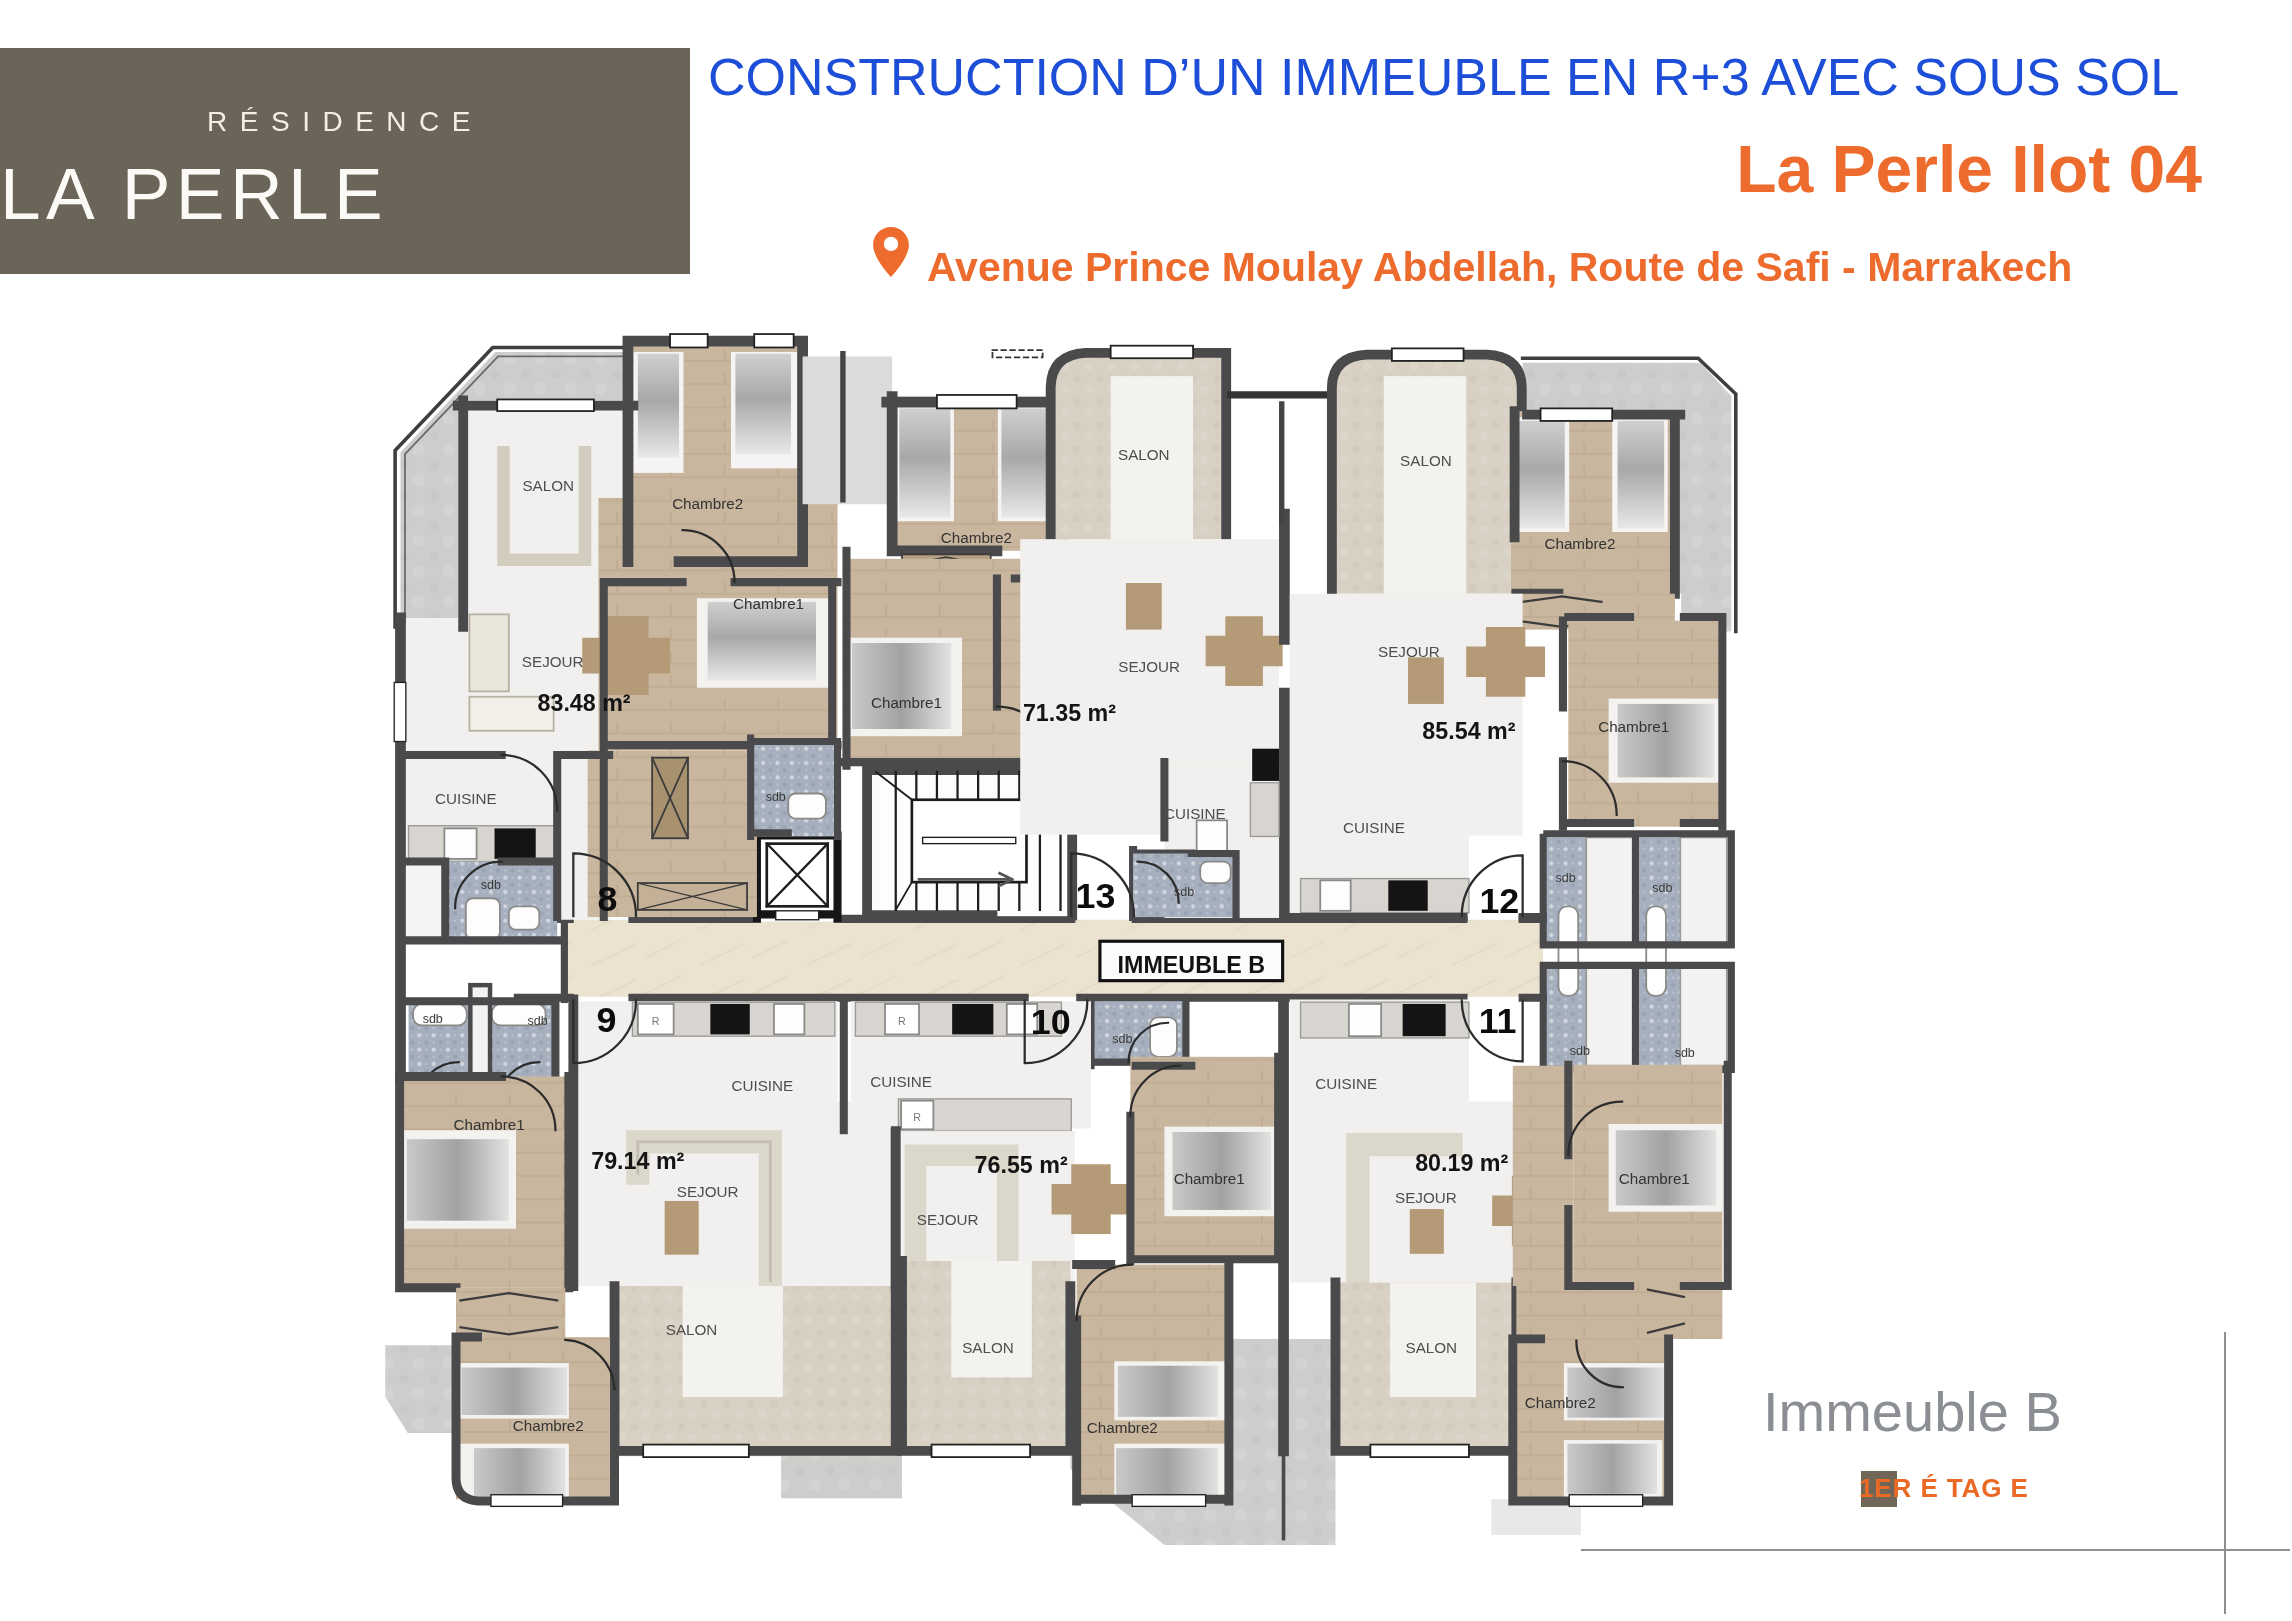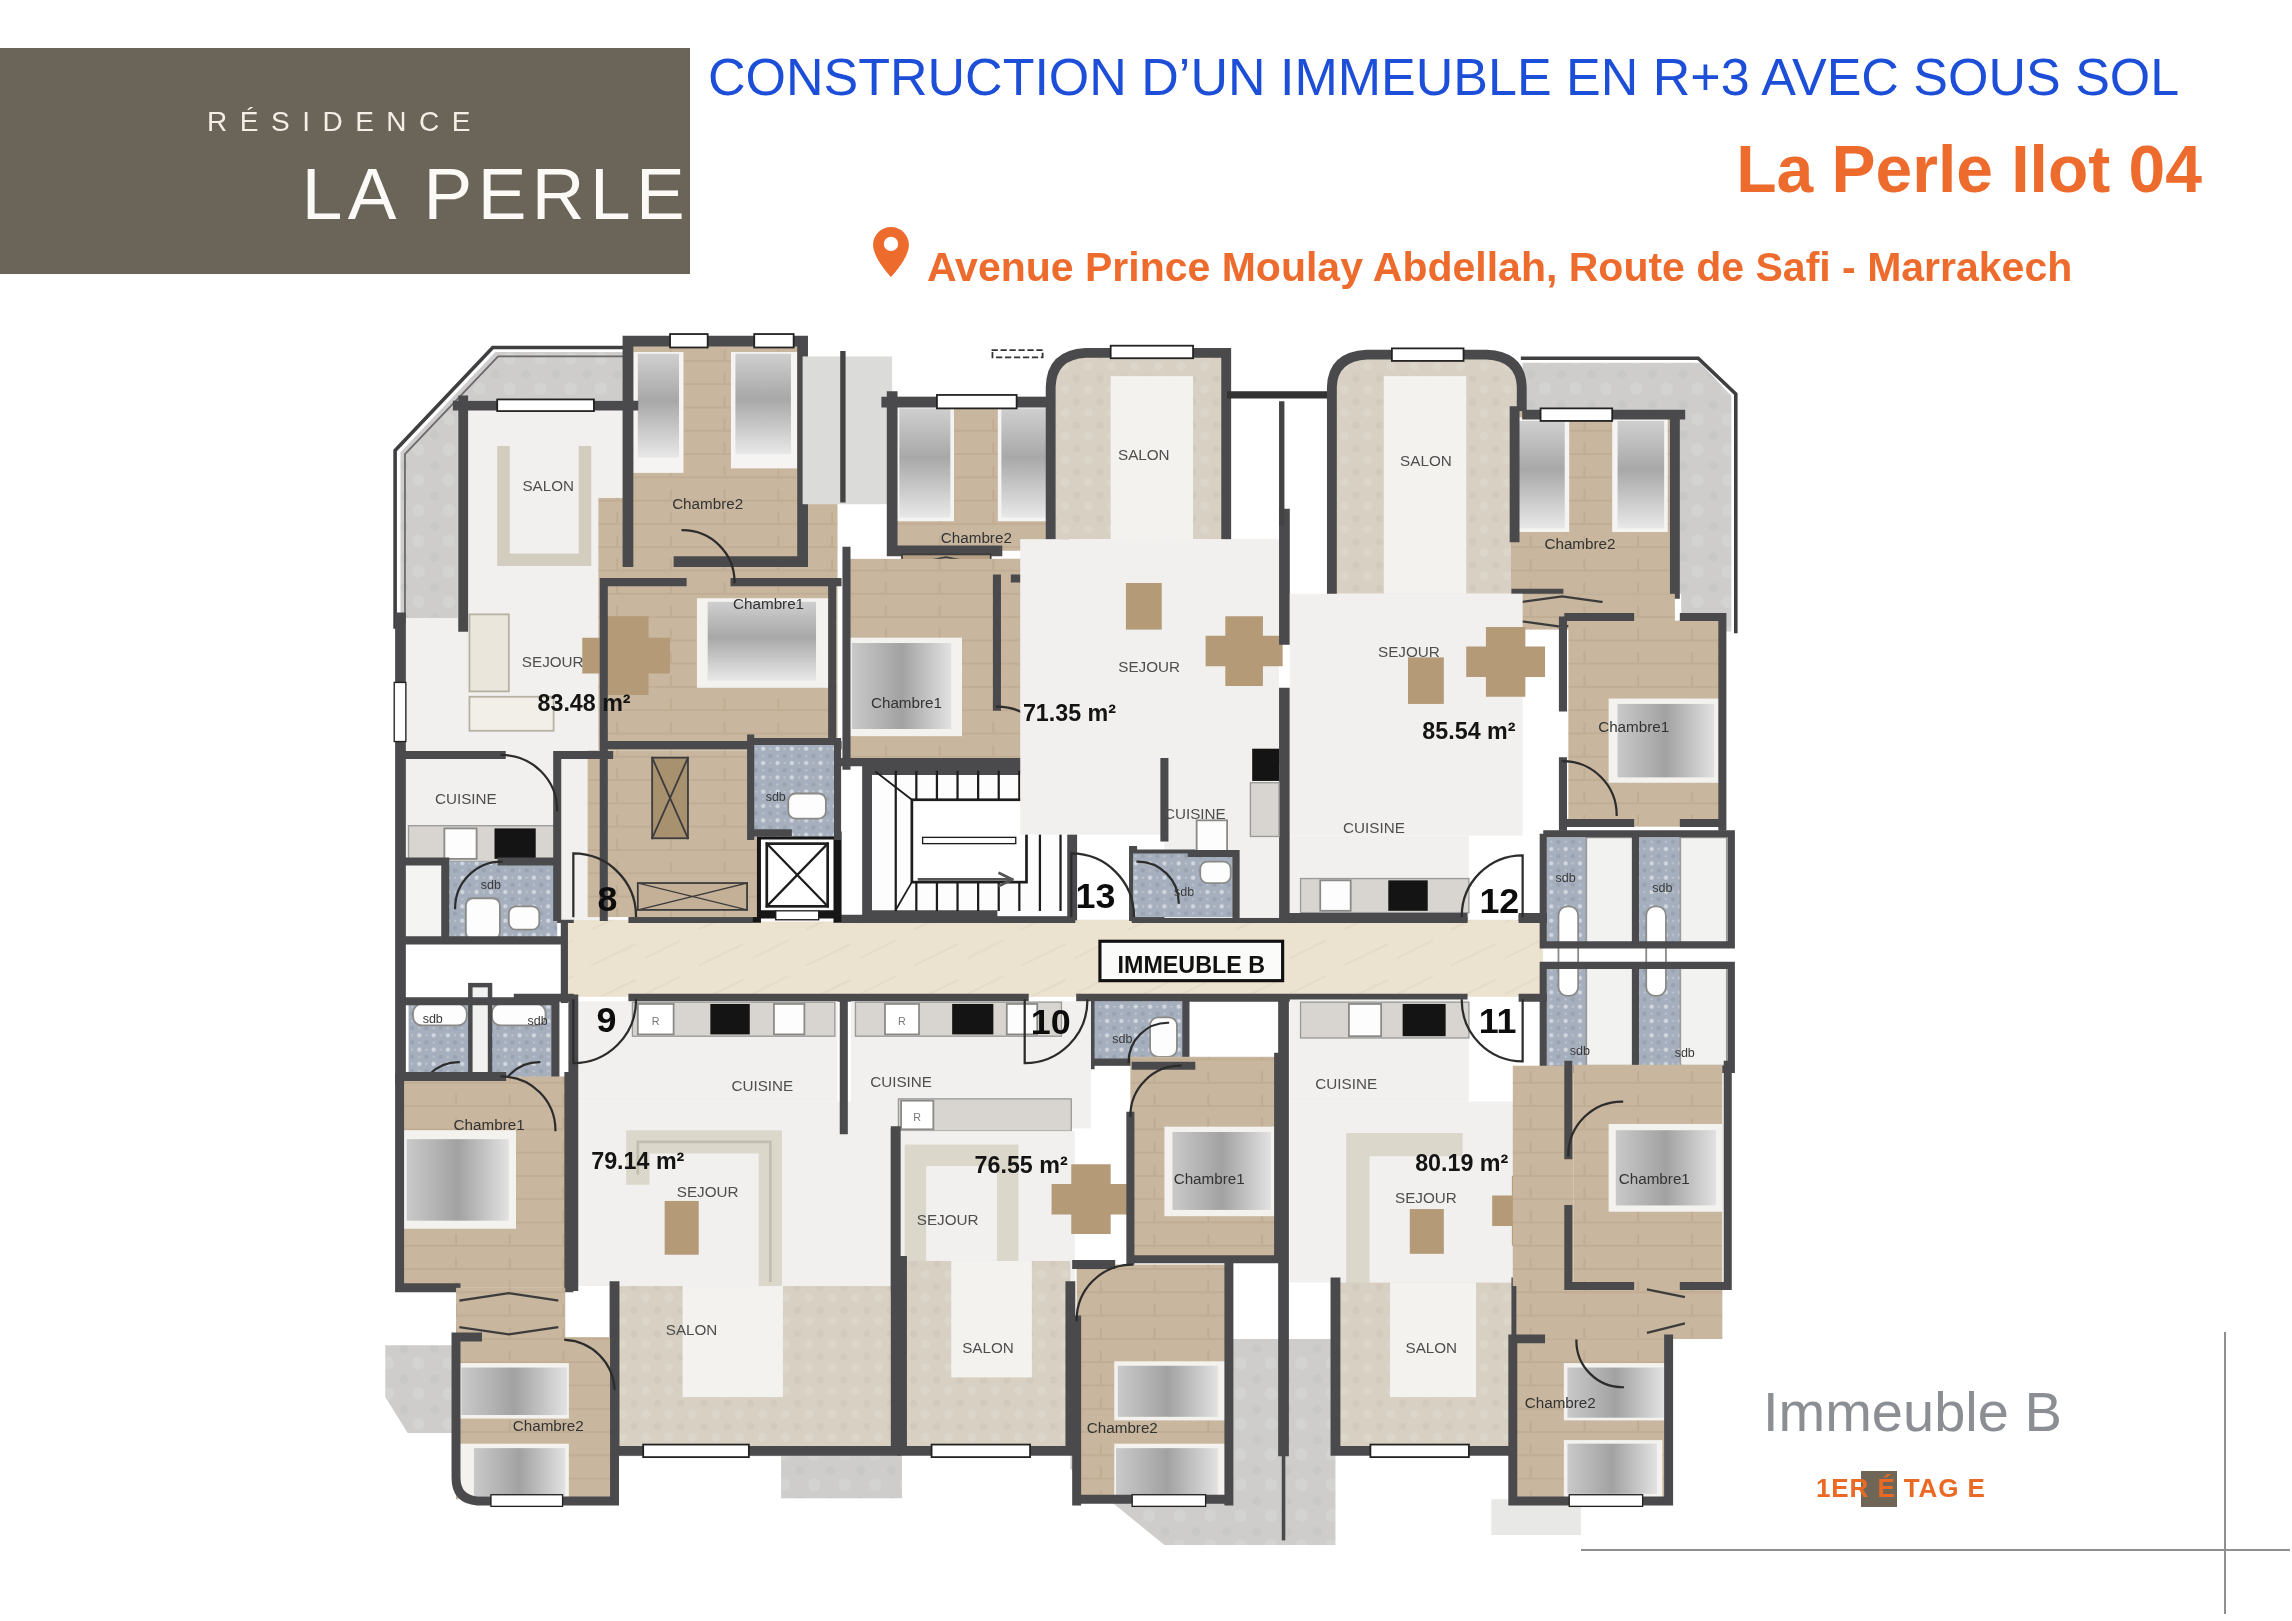--- a/index.html
+++ b/index.html
@@ -6,37 +6,37 @@
 font-family:"Liberation Sans",sans-serif;}
 .abs{position:absolute;}
 </style>
 </head>
 <body>
 
 <div class="abs" style="left:0;top:48px;width:690px;height:226px;background:#6b6459;"></div>
 
 <div class="abs" style="left:0;top:106px;width:690px;text-align:center;color:#f3efe7;font-size:28px;letter-spacing:12.5px;">RÉSIDENCE</div>
 
-<div class="abs" style="left:0;top:152px;width:690px;text-align:right;color:#fbfaf7;font-size:73px;font-weight:400;letter-spacing:5.4px;">LA PERLE</div>
+<div class="abs" style="left:0;top:152px;width:690px;text-align:left;color:#fbfaf7;font-size:73px;font-weight:400;letter-spacing:5.4px;">LA PERLE</div>
 
 <div class="abs" style="left:708px;top:47px;width:1542px;text-align:left;color:#1d4ed8;font-size:52px;letter-spacing:0px;white-space:nowrap;">CONSTRUCTION D’UN IMMEUBLE EN R+3 AVEC SOUS SOL</div>
 
 <div class="abs" style="left:708px;top:131px;width:1494px;text-align:right;color:#ee6b2e;font-size:66px;font-weight:bold;">La Perle Ilot 04</div>
 
 <svg class="abs" style="left:872px;top:226px;" width="38" height="52" viewBox="0 0 42 58">
 <path d="M21 1 C9.9 1 1 9.9 1 21 C1 36 21 57 21 57 C21 57 41 36 41 21 C41 9.9 32.1 1 21 1 Z M21 28 a8 8 0 1 1 0-16 a8 8 0 1 1 0 16 Z" fill="#ee6b2e"></path>
 </svg>
 
 <div class="abs" style="left:927px;top:224px;width:1254px;color:#ee6b2e;font-size:41px;font-weight:bold;margin-top:20px;">Avenue Prince Moulay Abdellah, Route de Safi - Marrakech</div>
 
 <div class="abs" style="left:1763px;top:1379px;width:376px;color:#8b8e93;font-size:56px;">Immeuble B</div>
 
 <div class="abs" style="left:1861px;top:1471px;width:36px;height:36px;background:#6f6658;"></div>
 
-<div class="abs" style="left:1816px;top:1473px;color:#ea6a25;font-size:26px;font-weight:bold;letter-spacing:0.9px;">1ER É TAG E</div>
+<div class="abs" style="left:1859px;top:1473px;color:#ea6a25;font-size:26px;font-weight:bold;letter-spacing:0.9px;">1ER É TAG E</div>
 
 <div class="abs" style="left:1581px;top:1549px;width:709px;height:1.8px;background:#8f8f8f;"></div>
 
 <div class="abs" style="left:2224px;top:1332px;width:1.8px;height:282px;background:#8f8f8f;"></div>
 <svg class="abs" style="left:0;top:0;" width="2293" height="1621" viewBox="0 0 2560 1810">
 <defs>
 <linearGradient id="bedg" x1="0" y1="0" x2="0" y2="1">
  <stop offset="0" stop-color="#cfcfcf"></stop>
         <stop offset="0.45" stop-color="#a8a8a8"></stop>
         <stop offset="1" stop-color="#e8e8e8"></stop>

